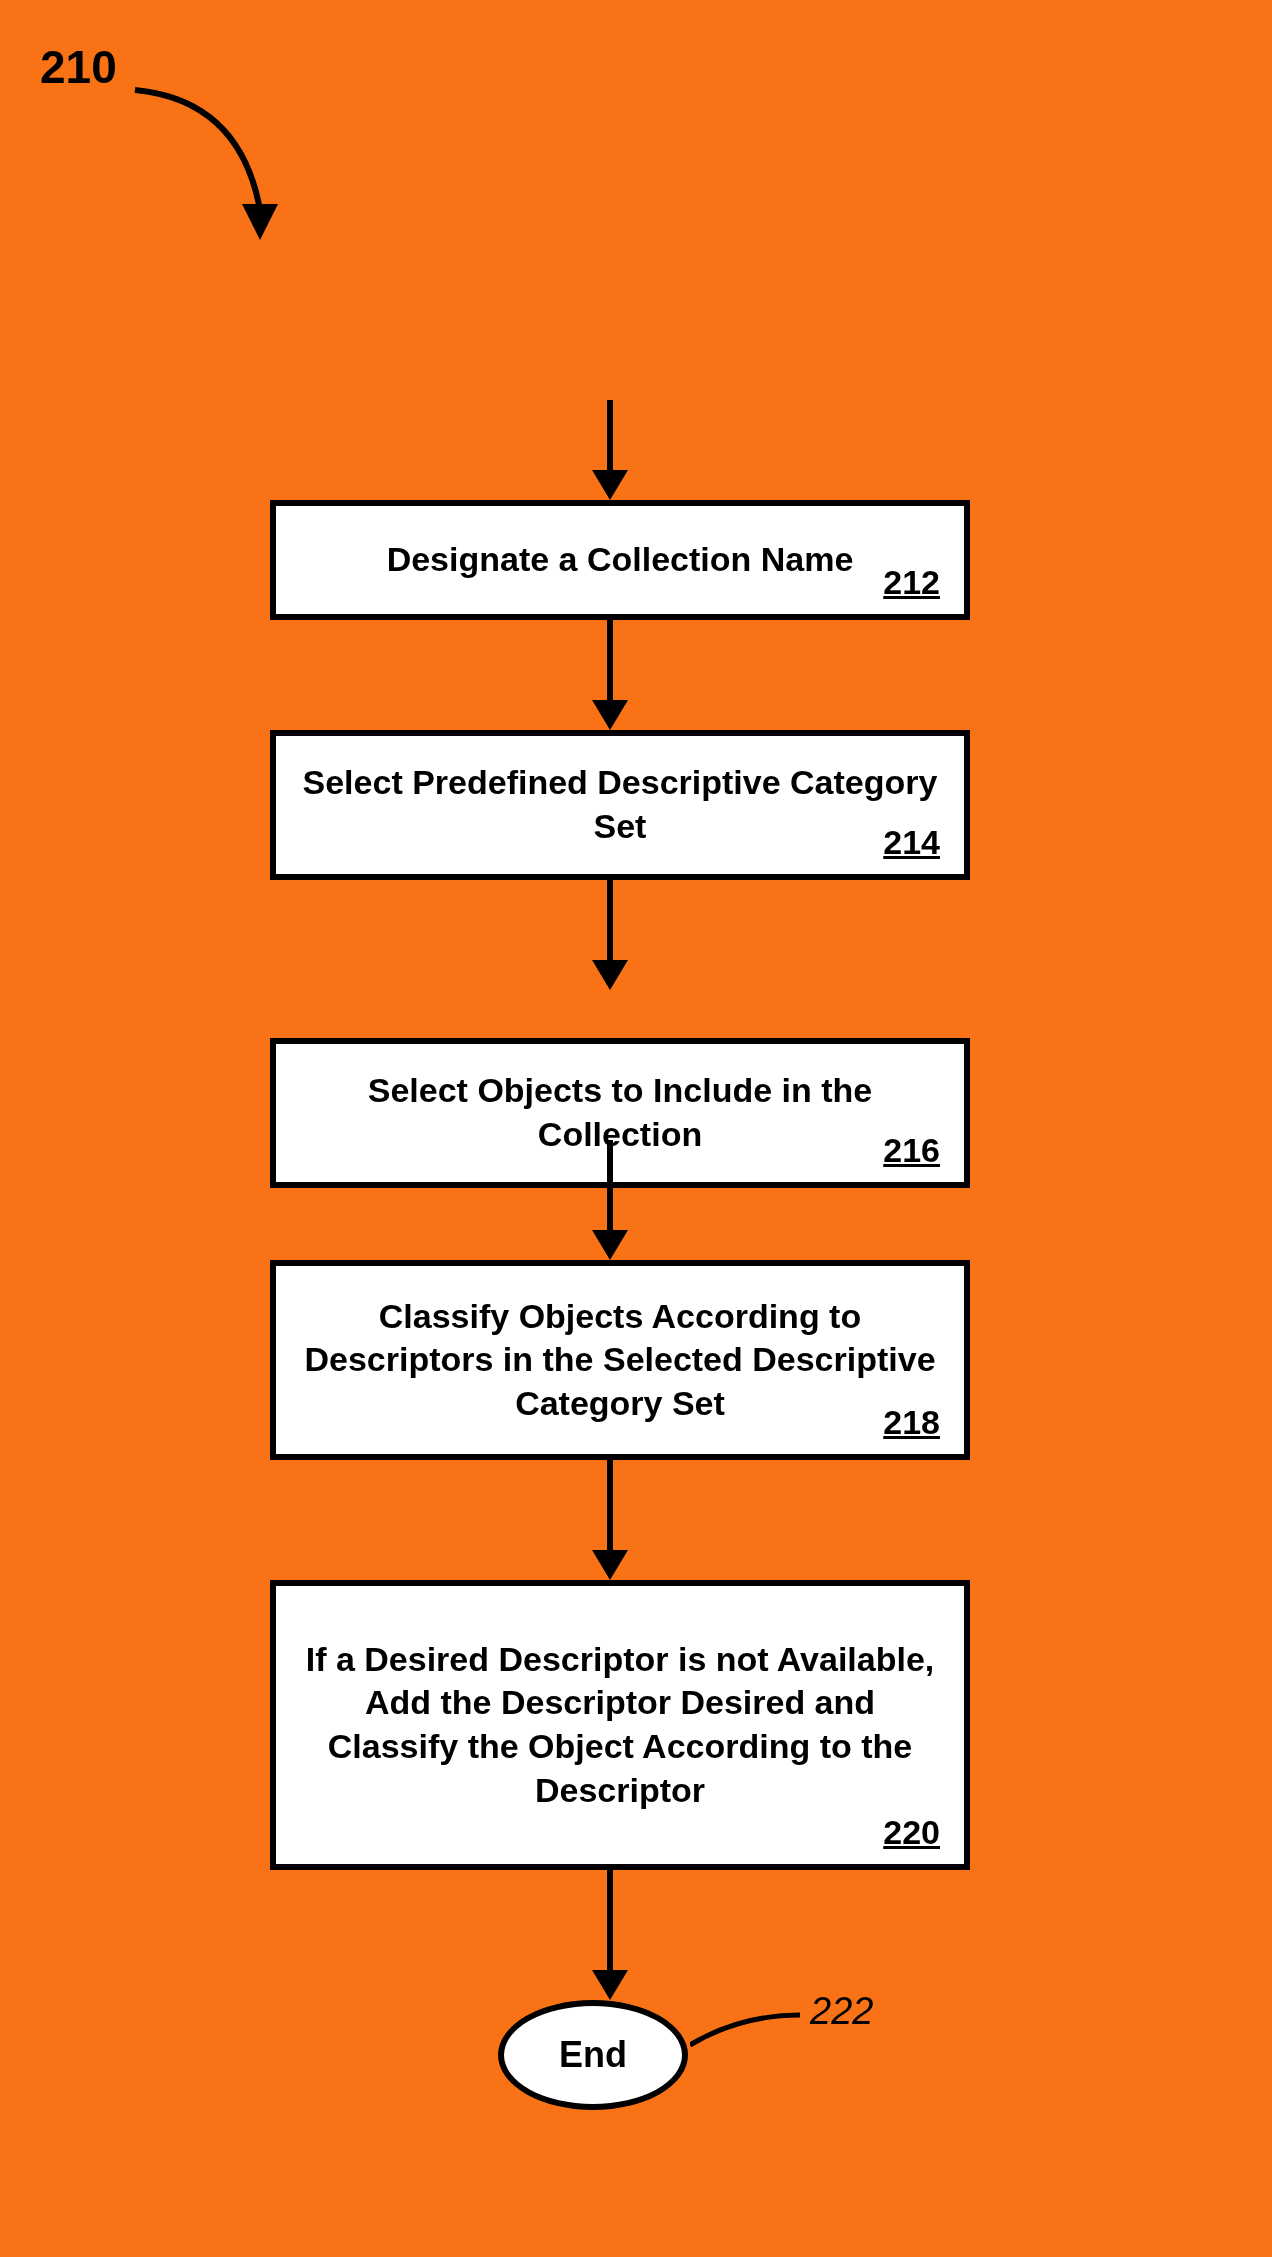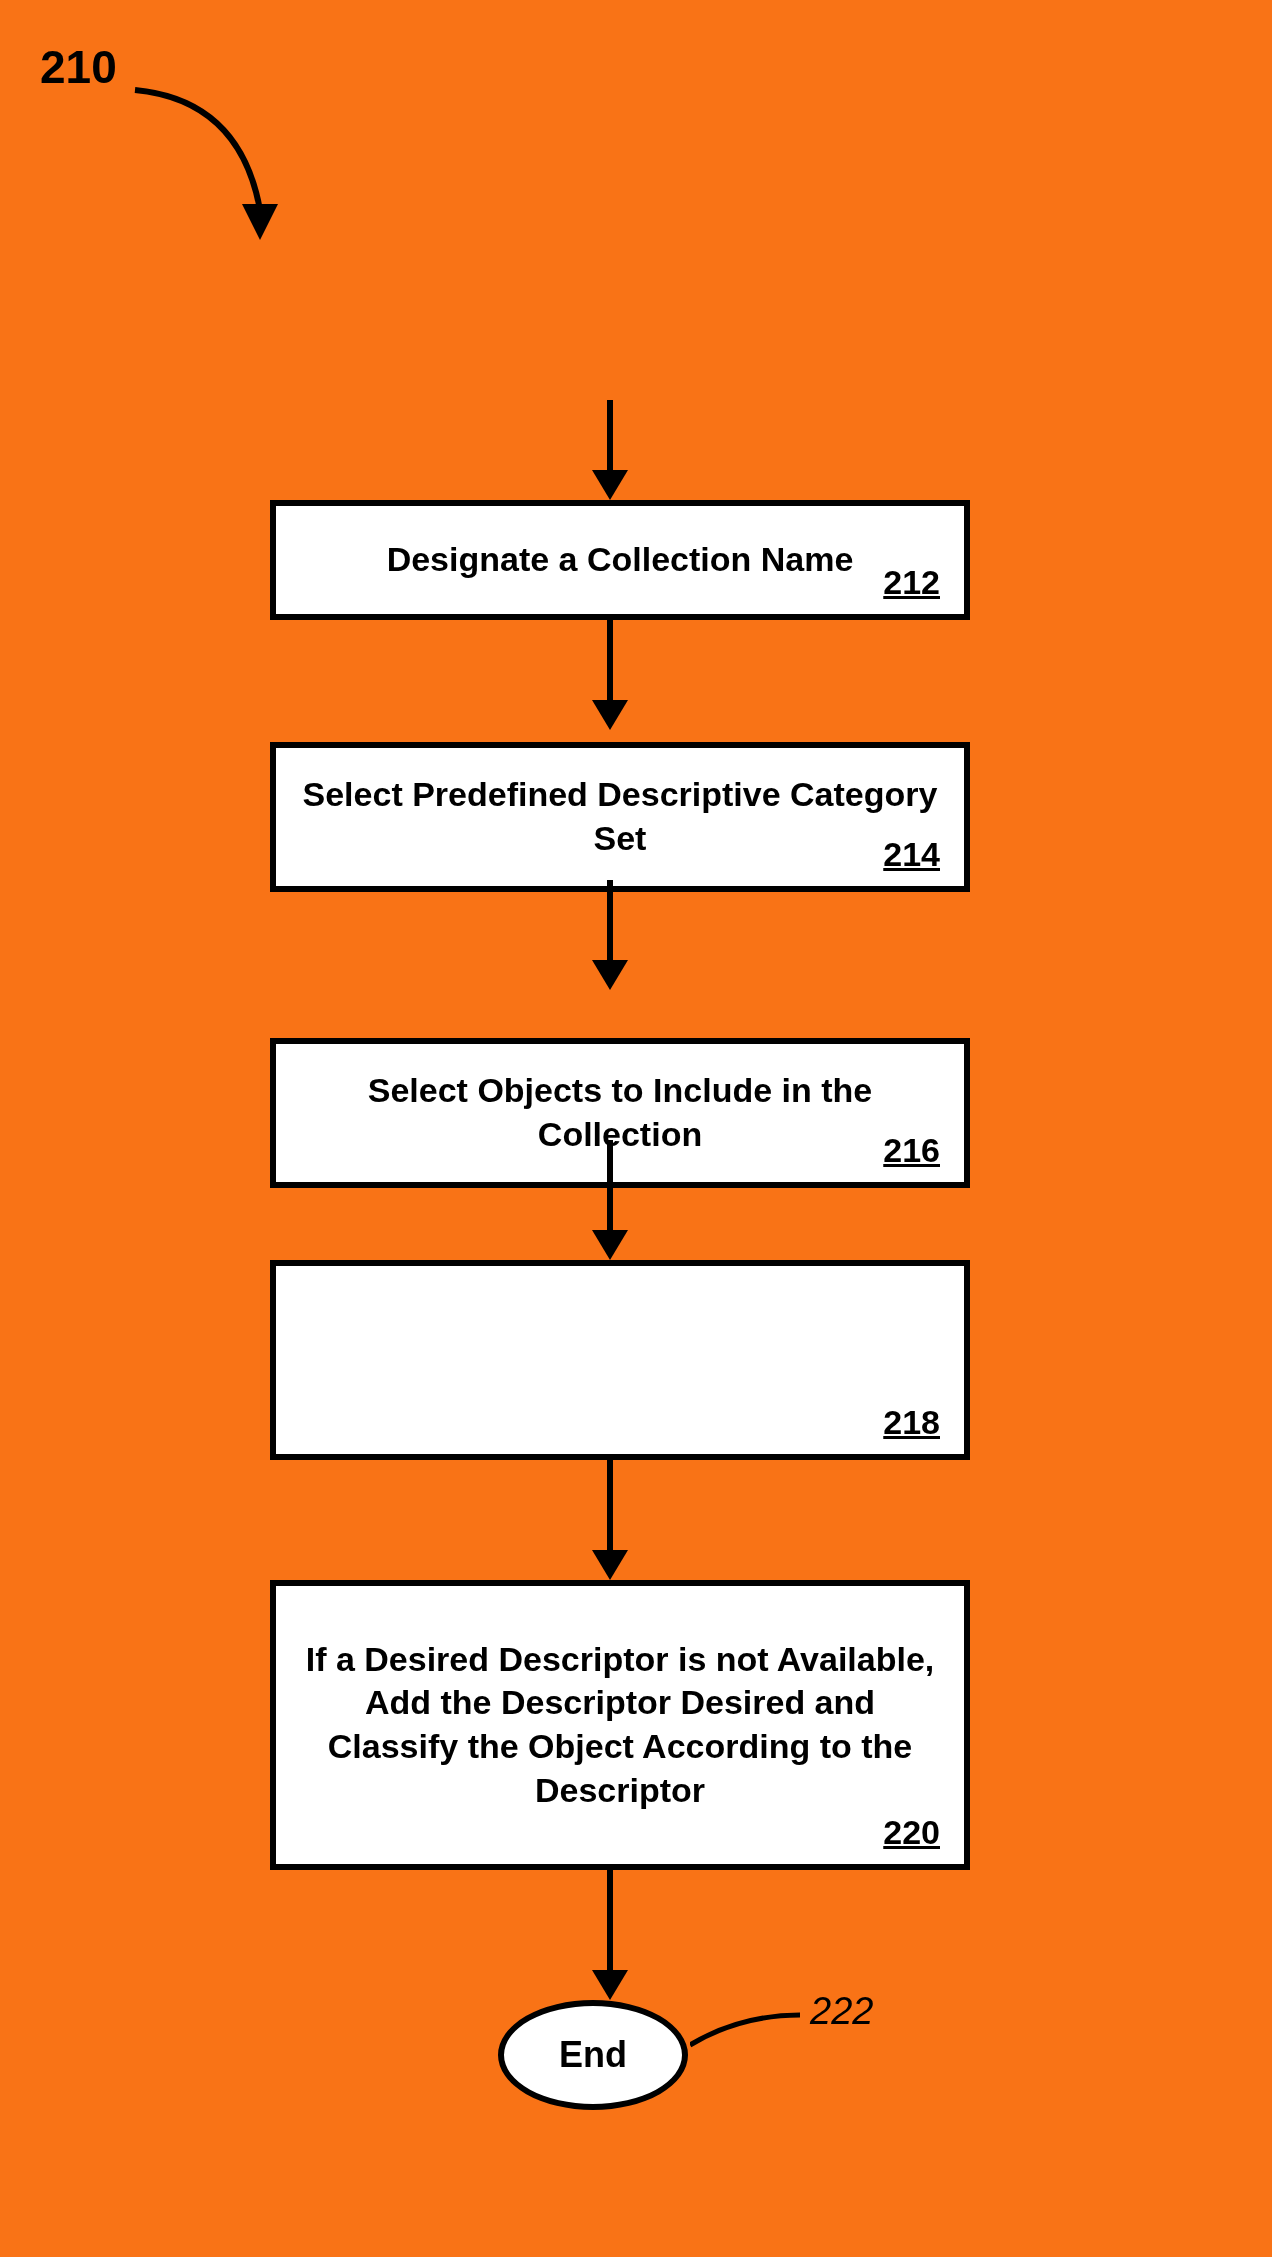--- a/index.html
+++ b/index.html
@@ -112,41 +112,42 @@
   <div class="box" style="left:270px; top:500px; width:700px; height:120px;">
     <div class="box-text">Designate a Collection Name</div>
     <div class="step-num">212</div>
   </div>
 
   <div class="arrow" style="left:580px; top:620px; width:60px; height:110px;">
     <div class="shaft"></div>
       <div class="head"></div>
   </div>
 
-  <div class="box" style="left:270px; top:730px; width:700px; height:150px;margin-top:12px;">
+  <div class="box" style="left:270px; top:730px; width:700px; height:150px;">
     <div class="box-text">Select Predefined Descriptive Category Set</div>
     <div class="step-num">214</div>
   </div>
 
   <div class="arrow" style="left:580px; top:880px; width:60px; height:110px;">
     <div class="shaft"></div>
       <div class="head"></div>
   </div>
 
   <div class="box" style="left:270px; top:990px; width:700px; height:150px;margin-top:48px;">
     <div class="box-text">Select Objects to Include in the Collection</div>
     <div class="step-num">216</div>
   </div>
 
   <div class="arrow" style="left:580px; top:1140px; width:60px; height:120px;">
     <div class="shaft"></div>
       <div class="head"></div>
   </div>
 
   <div class="box" style="left:270px; top:1260px; width:700px; height:200px;">
+    <div class="box-text">Classify Objects According to Descriptors in the Selected Descriptive Category Set</div>
     <div class="step-num">218</div>
   </div>
 
   <div class="arrow" style="left:580px; top:1460px; width:60px; height:120px;">
     <div class="shaft"></div>
       <div class="head"></div>
   </div>
 
   <div class="box" style="left:270px; top:1580px; width:700px; height:290px;">
     <div class="box-text">If a Desired Descriptor is not Available, Add the Descriptor Desired and Classify the Object According to the Descriptor</div>

